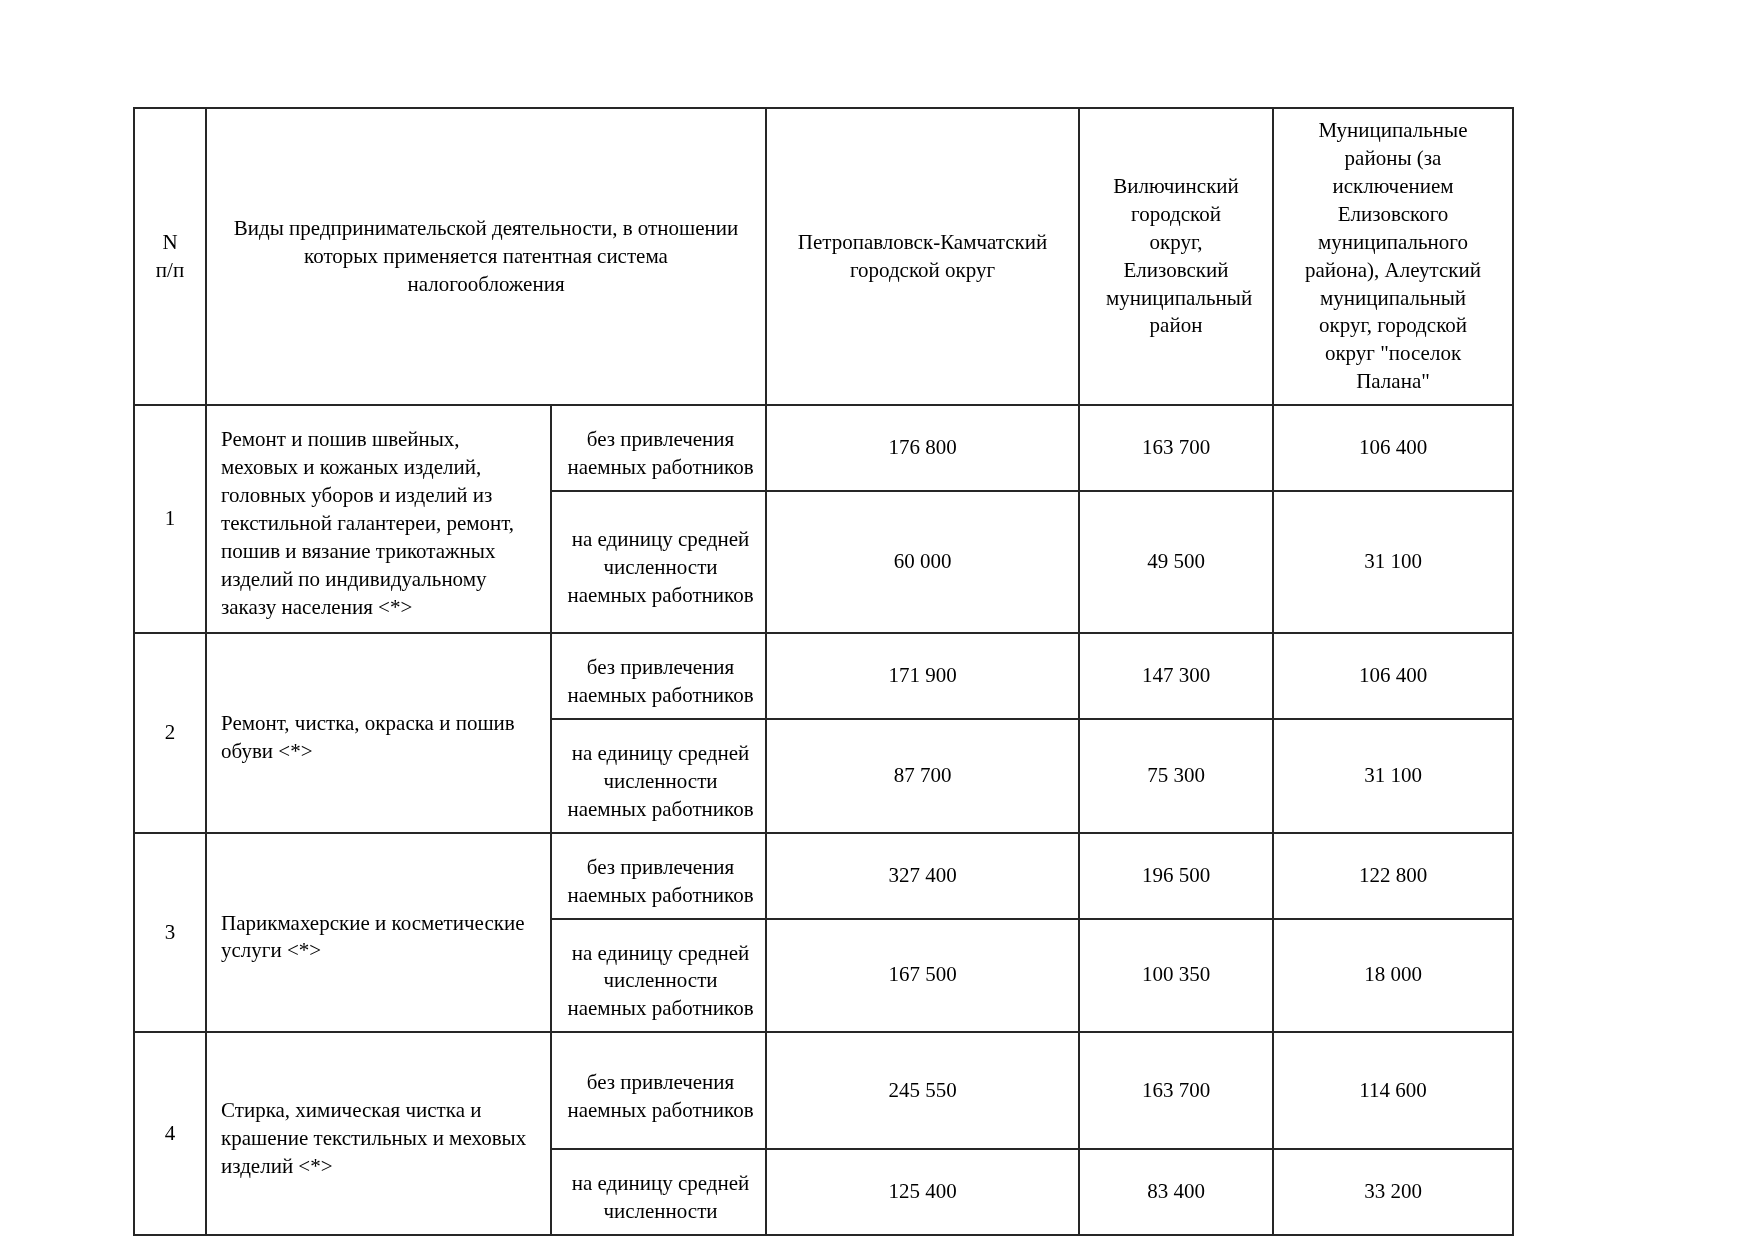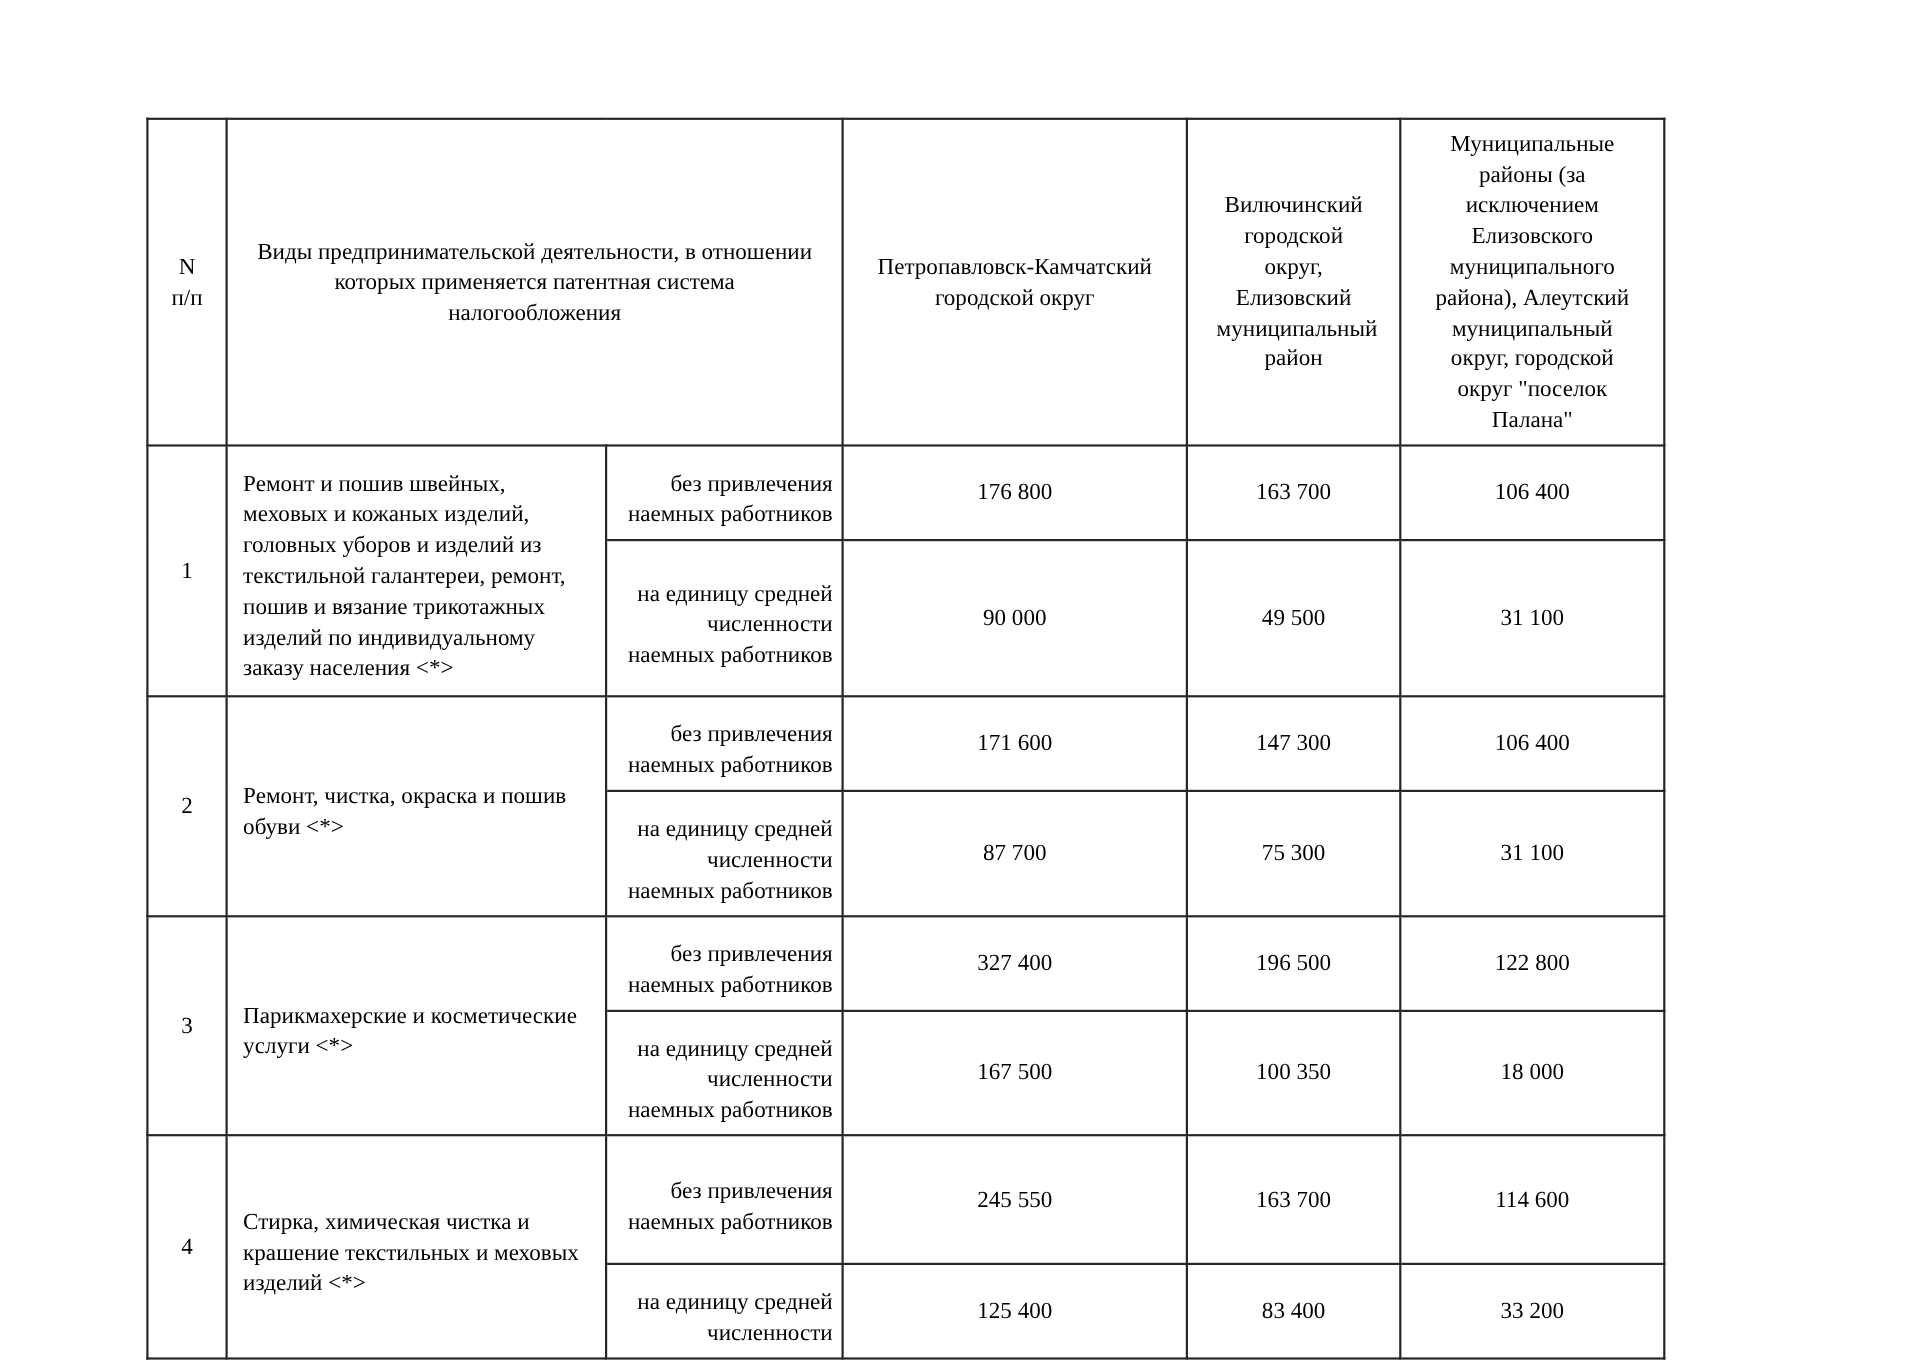--- a/index.html
+++ b/index.html
@@ -35,21 +35,21 @@
     text-align: center;
     white-space: pre-line;
     padding: 4px;
   }
   td.c-act {
     text-align: left;
     padding: 10px 14px 0 14px;
     line-height: 1.38;
   }
   td.c-sub {
-    text-align: right;
+    text-align: center;
     padding: 20px 8px 8px 12px;
   }
   td.c-val {
     text-align: center;
     padding: 4px 8px;
     font-size: 22px;
     margin-top: 12px;
   }
 </style>
 </head>
@@ -77,30 +77,30 @@
     <tr style="height:85px">
       <td class="c-num" rowspan="2">1</td>
       <td class="c-act" rowspan="2">Ремонт и пошив швейных, меховых и кожаных изделий, головных уборов и изделий из текстильной галантереи, ремонт, пошив и вязание трикотажных изделий по индивидуальному заказу населения &lt;*&gt;</td>
       <td class="c-sub">без привлечения наемных работников</td>
       <td class="c-val">176 800</td>
       <td class="c-val">163 700</td>
       <td class="c-val">106 400</td>
     </tr>
     <tr style="height:142px">
       <td class="c-sub">на единицу средней численности наемных работников</td>
-      <td class="c-val">90 000</td>
+      <td class="c-val">60 000</td>
       <td class="c-val">49 500</td>
       <td class="c-val">31 100</td>
     </tr>
 
     <tr style="height:80px">
       <td class="c-num" rowspan="2">2</td>
       <td class="c-act" rowspan="2">Ремонт, чистка, окраска и пошив обуви &lt;*&gt;</td>
       <td class="c-sub">без привлечения наемных работников</td>
-      <td class="c-val">171 600</td>
+      <td class="c-val">171 900</td>
       <td class="c-val">147 300</td>
       <td class="c-val">106 400</td>
     </tr>
     <tr style="height:90px">
       <td class="c-sub">на единицу средней численности наемных работников</td>
       <td class="c-val">87 700</td>
       <td class="c-val">75 300</td>
       <td class="c-val">31 100</td>
     </tr>
 

